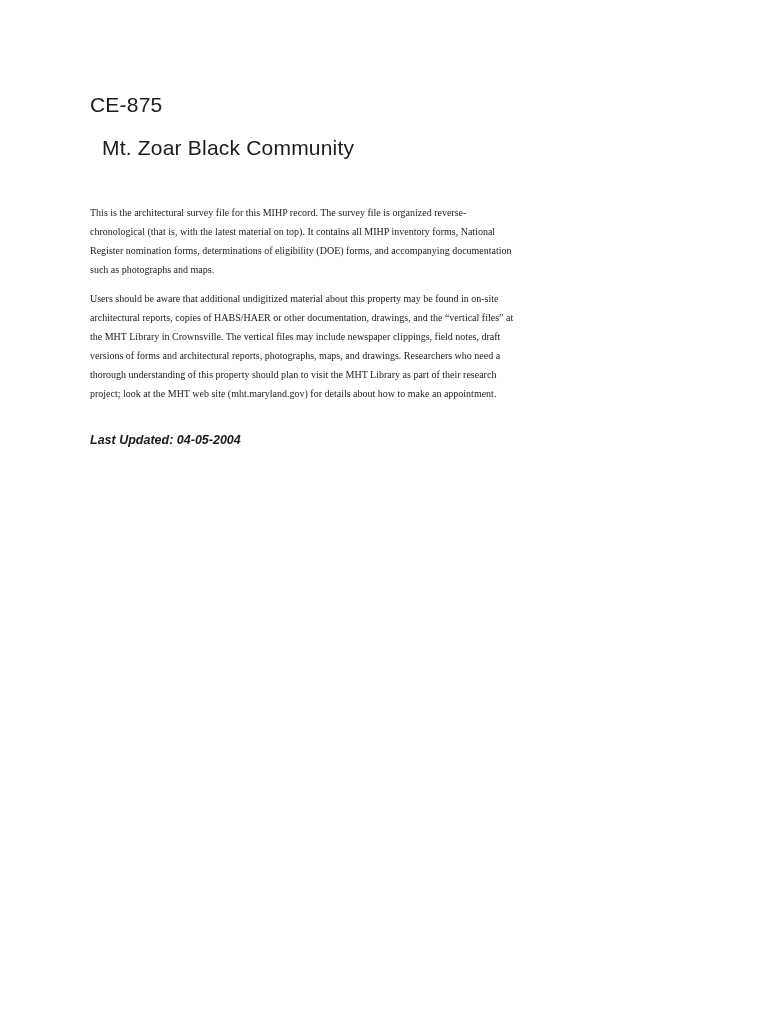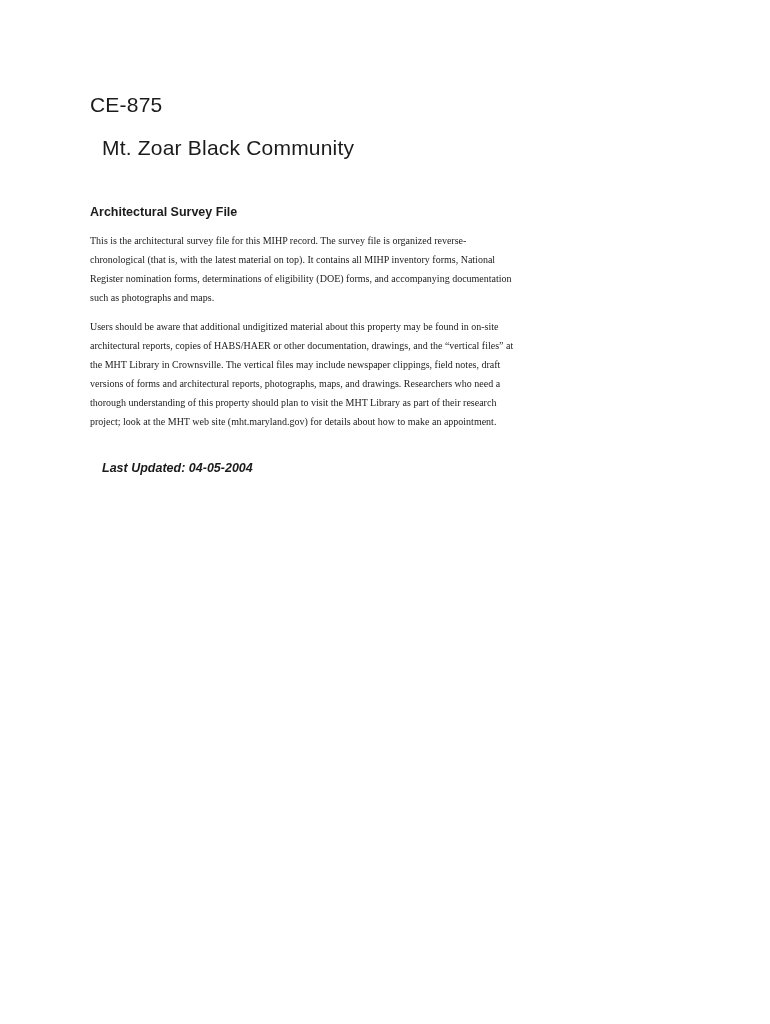--- a/index.html
+++ b/index.html
@@ -44,32 +44,31 @@
     margin: 0 0 10px 0;
     white-space: pre;
     letter-spacing: 0;
     font-family: Liberation Serif, serif;
   }
   .last-updated {
     font-size: 12.5px;
     font-weight: 700;
     font-style: italic;
     line-height: 19px;
-    margin: 28px 0 0 12px;
+    margin: 28px 0 0 0;
   }
 </style>
 </head>
 <body>
 
 <div class="page">
   <h1 class="doc-id">CE-875</h1>
 
   <h1 class="doc-title">Mt. Zoar Black Community</h1>
 
-  <h2 class="section-heading">Architectural Survey File</h2>
 
   <p class="para">This is the architectural survey file for this MIHP record. The survey file is organized reverse-
 chronological (that is, with the latest material on top). It contains all MIHP inventory forms, National
 Register nomination forms, determinations of eligibility (DOE) forms, and accompanying documentation
 such as photographs and maps.</p>
 
   <p class="para">Users should be aware that additional undigitized material about this property may be found in on-site
 architectural reports, copies of HABS/HAER or other documentation, drawings, and the “vertical files” at
 the MHT Library in Crownsville. The vertical files may include newspaper clippings, field notes, draft
 versions of forms and architectural reports, photographs, maps, and drawings. Researchers who need a

